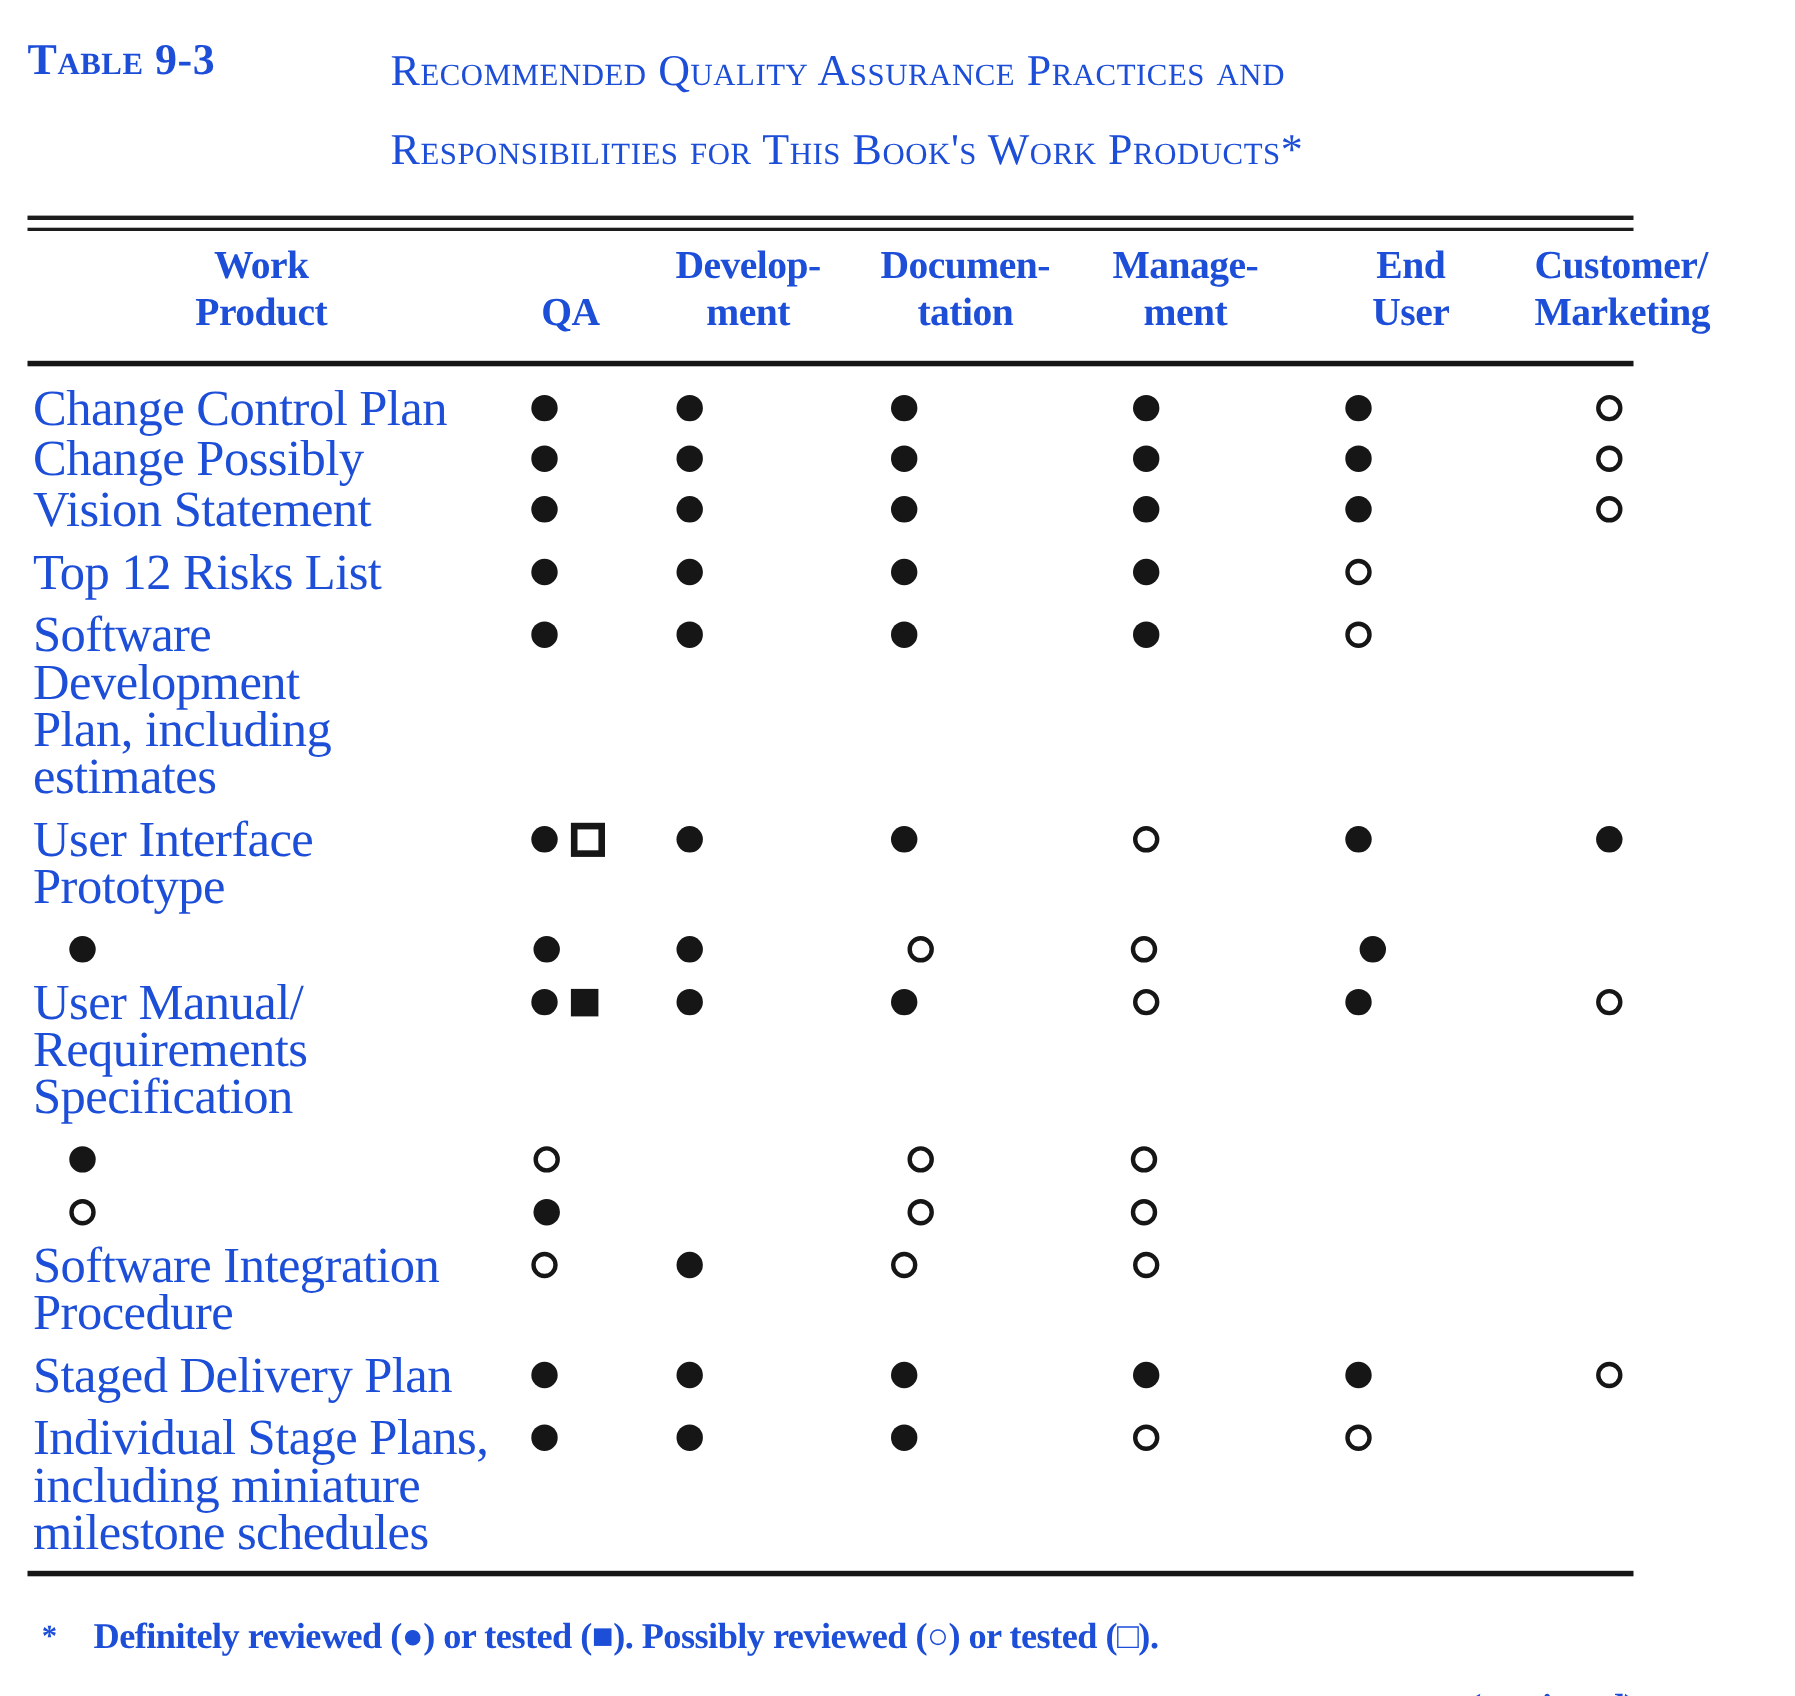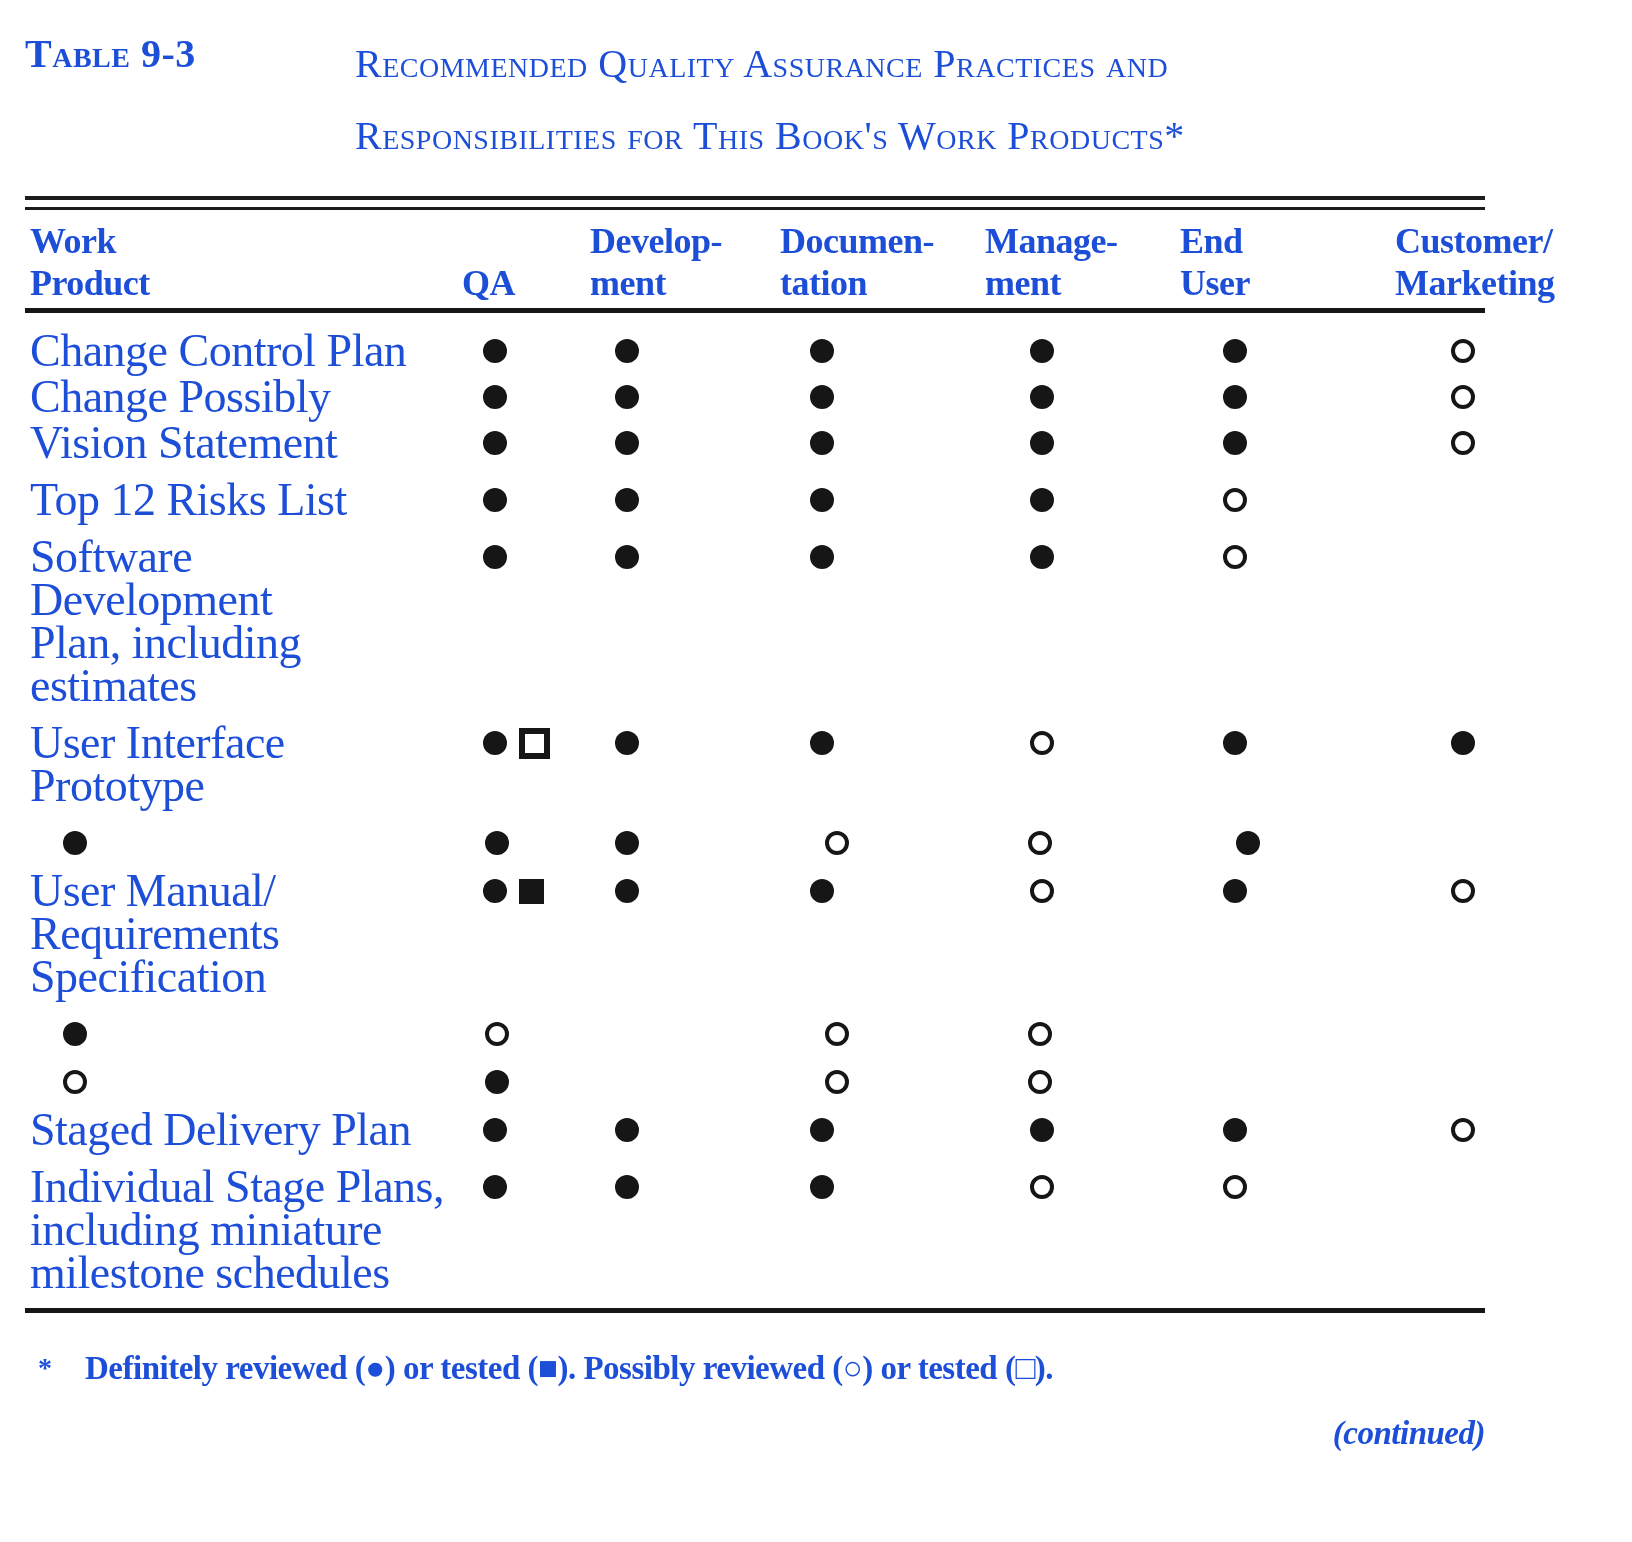--- a/index.html
+++ b/index.html
@@ -53,21 +53,22 @@
   
   .grid7{
     display:grid;
     grid-template-columns:420px 130px 195px 205px 195px 215px 165px;
   }
 
   
   .hdr-row{
     margin-top:10px;
     align-items:end;
-    padding-bottom:4px;
+    padding-bottom:24px;
+    text-align:center;
   }
   .hcell{
     font-size:36px;
     font-weight:bold;
     line-height:42px;
     white-space:pre-line;
     letter-spacing:-0.5px;
   }
   .hcell.h0{padding-left:5px;}
   .hcell.h1{padding-left:17px;}
@@ -360,20 +361,38 @@
         <div class="cell sym c3"></div>
         <div class="cell sym c4">
           <span class="sym sym-pr"></span>
         </div>
         <div class="cell sym c5">
           <span class="sym sym-pr"></span>
         </div>
         <div class="cell sym c6"></div>
       </div>
       <div class="trow grid7">
+        <div class="cell label">Software Integration
+Procedure</div>
+        <div class="cell sym c1">
+          <span class="sym sym-pr"></span>
+        </div>
+        <div class="cell sym c2">
+          <span class="sym sym-dr"></span>
+        </div>
+        <div class="cell sym c3">
+          <span class="sym sym-pr"></span>
+        </div>
+        <div class="cell sym c4">
+          <span class="sym sym-pr"></span>
+        </div>
+        <div class="cell sym c5"></div>
+        <div class="cell sym c6"></div>
+      </div>
+      <div class="trow grid7">
         <div class="cell label">Staged Delivery Plan</div>
         <div class="cell sym c1">
           <span class="sym sym-dr"></span>
         </div>
         <div class="cell sym c2">
           <span class="sym sym-dr"></span>
         </div>
         <div class="cell sym c3">
           <span class="sym sym-dr"></span>
         </div>

